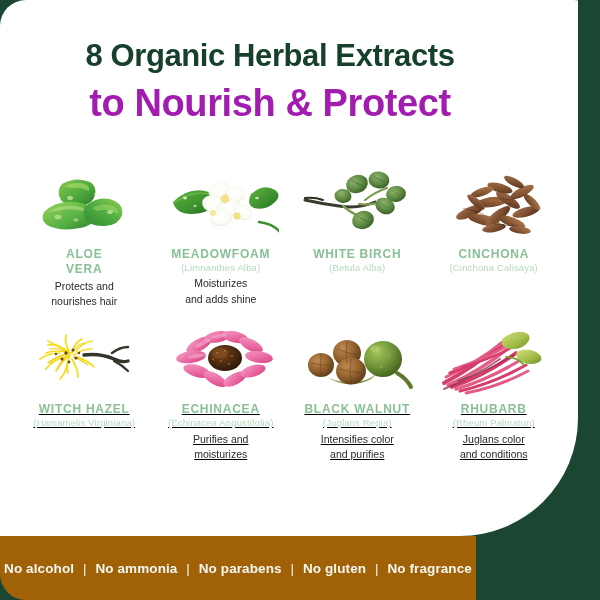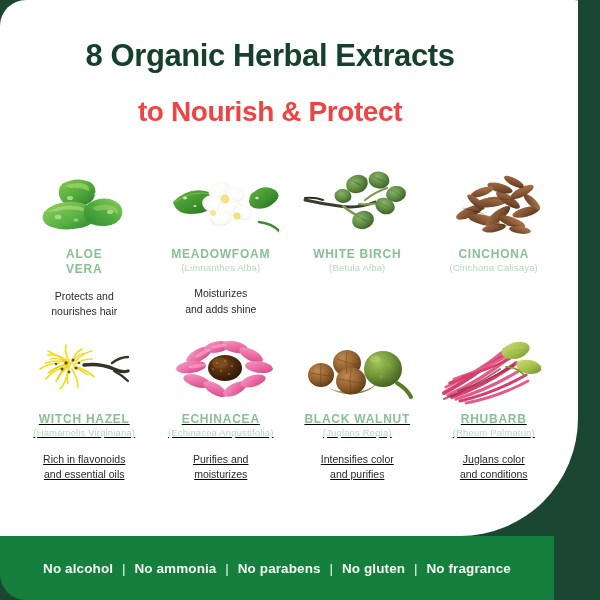--- a/index.html
+++ b/index.html
@@ -46,26 +46,26 @@
   }
   .title-line1 {
     font-size: 31px;
     font-weight: 700;
     color: #16402c;
     letter-spacing: -0.4px;
     line-height: 1.18;
     white-space: nowrap;
   }
   .title-line2 {
-    font-size: 28px;
+    font-size: 38px;
     font-weight: 700;
-    color: #ef4444;
+    color: #a21caf;
     letter-spacing: -0.4px;
     line-height: 1.18;
-    margin-top: 20px;
+    margin-top: 6px;
     white-space: nowrap;
   }
 
   
   #ingredient-grid {
     position: absolute;
     left: 16px;
     top: 168px;
     width: 546px;
   }
@@ -100,35 +100,35 @@
     text-transform: uppercase;
   }
   .ing-latin {
     font-size: 9.5px;
     font-weight: 400;
     letter-spacing: 0.15px;
     color: #b4d9bc;
     line-height: 1.3;
   }
   .ing-benefit {
-    margin-top: 12px;
+    margin-top: 2px;
     font-size: 10.5px;
     color: #2a2a2a;
     line-height: 1.45;
     max-width: 116px;
   }
 
   
   #footer-band {
     position: absolute;
     left: 0;
     bottom: 0;
-    width: 554px;
+    width: 476px;
     height: 64px;
-    background: #15803d;
+    background: #a16207;
     display: flex;
     align-items: center;
     justify-content: center;
   }
   #footer-claims {
     font-size: 13.5px;
     font-weight: 700;
     color: #f2f7f2;
     letter-spacing: 0.1px;
     white-space: nowrap;
@@ -360,24 +360,20 @@
                   <circle cx="36" cy="36" r="1.5"></circle>
                 <circle cx="50" cy="35" r="1.6"></circle>
                   <circle cx="43" cy="39" r="1.4"></circle>
                   <circle cx="30" cy="31" r="1.3"></circle>
                 <circle cx="53" cy="30" r="1.3"></circle>
               </g>
             </svg>
           </div>
           <div class="ing-name">WITCH HAZEL</div>
           <div class="ing-latin">(Hamamelis Virginiana)</div>
-          <div class="ing-benefit">
-            <span>Rich in flavonoids</span><br>
-            <span>and essential oils</span>
-          </div>
         </div>
 
         <div class="ingredient-cell">
           <div class="ing-art">
             <svg viewBox="0 0 116 74" xmlns="http://www.w3.org/2000/svg">
               <defs>
                 <linearGradient id="ecPet" x1="0" y1="0" x2="1" y2="1">
                   <stop offset="0%" stop-color="#f49fc6"></stop>
                     <stop offset="60%" stop-color="#e8649f"></stop>
                     <stop offset="100%" stop-color="#d1407f"></stop>

